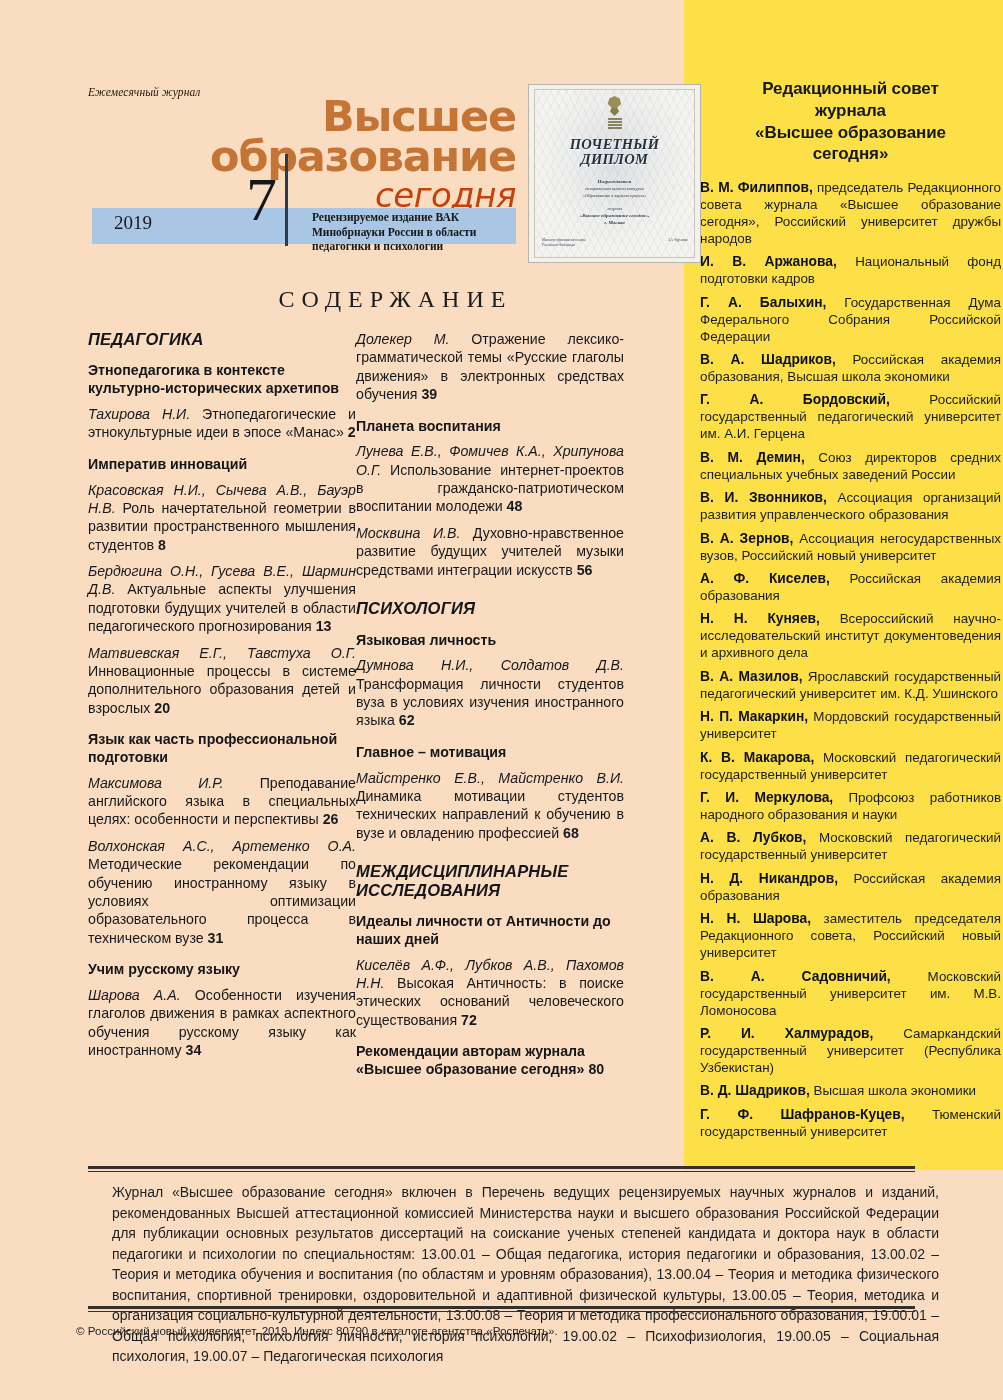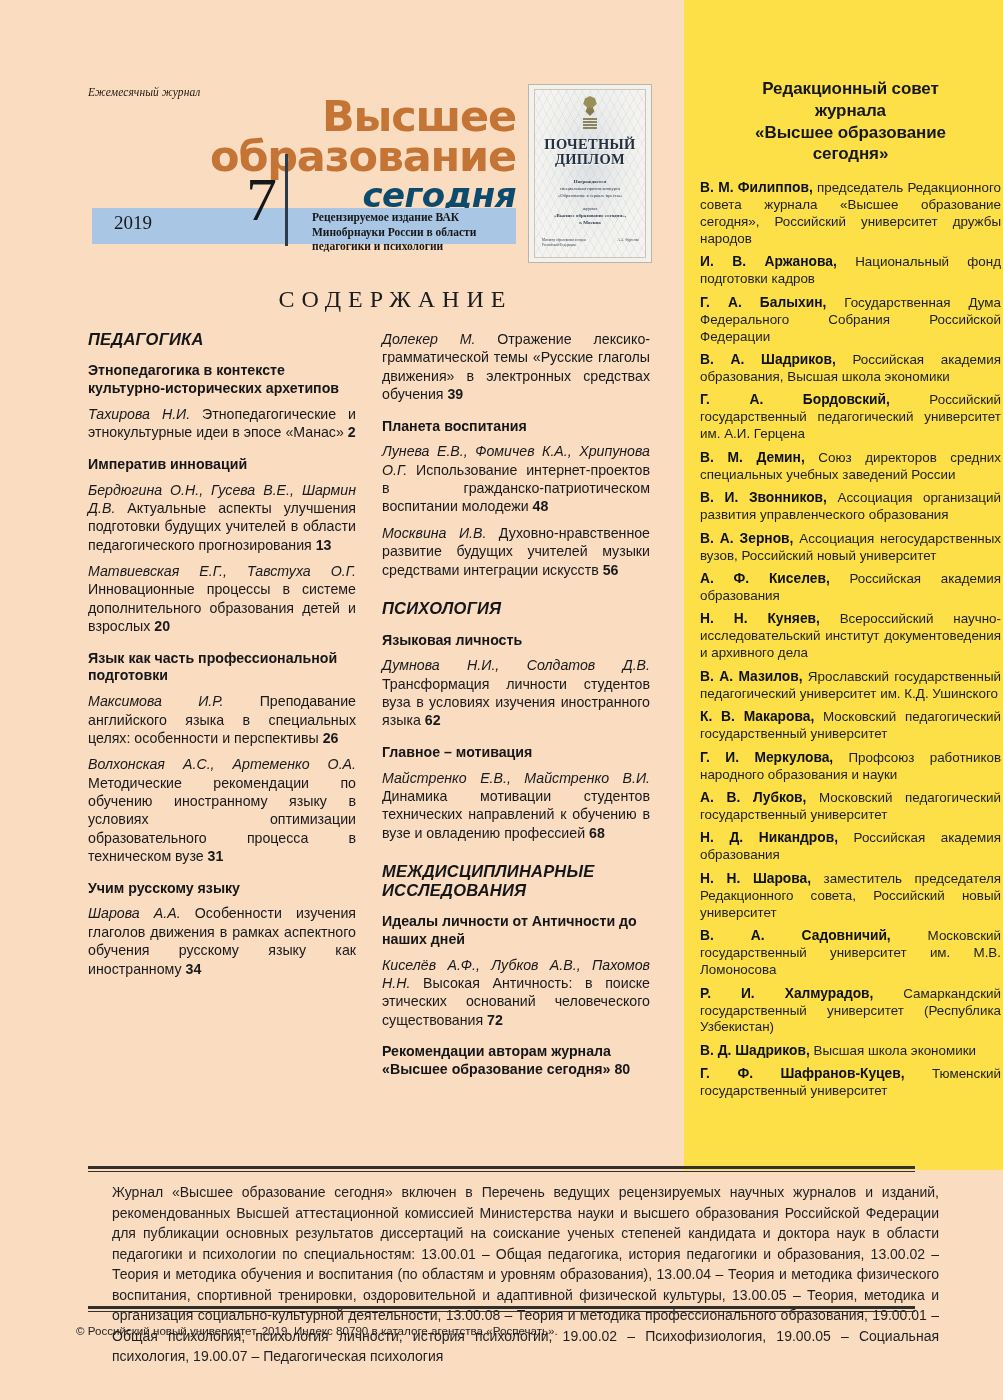--- a/index.html
+++ b/index.html
@@ -81,23 +81,23 @@
     font-family: "DejaVu Sans", sans-serif;
     font-weight: bold;
     color: #c47434;
     font-size: 43px;
     line-height: 0.93;
     letter-spacing: -1.2px;
     display: block;
   }
   .logo-line3 {
     font-family: "DejaVu Sans", sans-serif;
-    font-weight: bold;
+    font-weight: normal;
     font-style: italic;
-    color: #0c4a6e;
+    color: #c2410c;
     font-size: 34px;
     line-height: 1.0;
     letter-spacing: -0.5px;
     display: block;
     margin-top: 2px;
   }
   .band {
     position: absolute;
     left: 92px;
     top: 208px;
@@ -141,26 +141,27 @@
     line-height: 1.28;
     color: #16171a;
     margin-left: 16px;
   }
 
   
   .diploma {
     position: absolute;
     left: 528px;
     top: 84px;
-    width: 124px;
+    width: 173px;
     height: 179px;
     background: #f2f1ec;
     border: 1px solid #b9b5ac;
     box-sizing: border-box;
     overflow: hidden;
+    font-style: italic;
   }
   .diploma-inner {
     position: absolute;
     left: 5px; top: 4px; right: 5px; bottom: 4px;
     border: 1px solid #c9c6bd;
     background:
       radial-gradient(ellipse at 50% 42%, rgba(160,175,195,0.28) 0%, rgba(160,175,195,0.07) 42%, rgba(255,255,255,0) 66%),
       repeating-linear-gradient(118deg, rgba(150,165,190,0.13) 0 1px, rgba(255,255,255,0) 1px 7px),
       repeating-linear-gradient(62deg, rgba(150,165,190,0.13) 0 1px, rgba(255,255,255,0) 1px 7px),
       #f4f3ef;
@@ -225,21 +226,20 @@
     color: #1b1c1f;
   }
 
   
   .toc {
     position: absolute;
     left: 88px;
     top: 330px;
     width: 584px;
     display: flex;
-    gap: 26px;
   }
   .toc-col {
     width: 268px;
   }
   .sec-title {
     font-size: 16.5px;
     font-weight: bold;
     font-style: italic;
     color: #14161a;
     margin: 0 0 13px 0;
@@ -315,20 +315,21 @@
         <div class="board-entry"><b>И. В. Аржанова,</b><span> Национальный фонд подготовки кадров</span></div>
         <div class="board-entry"><b>Г. А. Балыхин,</b><span> Государственная Дума Федерального Собрания Российской Федерации</span></div>
         <div class="board-entry"><b>В. А. Шадриков,</b><span> Российская академия образования, Высшая школа экономики</span></div>
         <div class="board-entry"><b>Г. А. Бордовский,</b><span> Российский государственный педагогический университет им. А.И. Герцена</span></div>
         <div class="board-entry"><b>В. М. Демин,</b><span> Союз директоров средних специальных учебных заведений России</span></div>
         <div class="board-entry"><b>В. И. Звонников,</b><span> Ассоциация организаций развития управленческого образования</span></div>
         <div class="board-entry"><b>В. А. Зернов,</b><span> Ассоциация негосударственных вузов, Российский новый университет</span></div>
         <div class="board-entry"><b>А. Ф. Киселев,</b><span> Российская академия образования</span></div>
         <div class="board-entry"><b>Н. Н. Куняев,</b><span> Всероссийский научно-исследовательский институт документоведения и архивного дела</span></div>
         <div class="board-entry"><b>В. А. Мазилов,</b><span> Ярославский государственный педагогический университет им. К.Д. Ушинского</span></div>
+        <div class="board-entry"><b>Н. П. Макаркин,</b><span> Мордовский государственный университет</span></div>
         <div class="board-entry"><b>К. В. Макарова,</b><span> Московский педагогический государственный университет</span></div>
         <div class="board-entry"><b>Г. И. Меркулова,</b><span> Профсоюз работников народного образования и науки</span></div>
         <div class="board-entry"><b>А. В. Лубков,</b><span> Московский педагогический государственный университет</span></div>
         <div class="board-entry"><b>Н. Д. Никандров,</b><span> Российская академия образования</span></div>
         <div class="board-entry"><b>Н. Н. Шарова,</b><span> заместитель председателя Редакционного совета, Российский новый университет</span></div>
         <div class="board-entry"><b>В. А. Садовничий,</b><span> Московский государственный университет им. М.В. Ломоносова</span></div>
         <div class="board-entry"><b>Р. И. Халмурадов,</b><span> Самаркандский государственный университет (Республика Узбекистан)</span></div>
         <div class="board-entry"><b>В. Д. Шадриков,</b><span> Высшая школа экономики</span></div>
         <div class="board-entry"><b>Г. Ф. Шафранов-Куцев,</b><span> Тюменский государственный университет</span></div>
       </div>
@@ -374,20 +375,21 @@
   </div>
 
   <div class="contents-heading">СОДЕРЖАНИЕ</div>
 
   <div class="toc">
     <div class="toc-col" id="toc-left">
         <div class="sec-title">ПЕДАГОГИКА</div>
         <div class="rubric">Этнопедагогика в контексте культурно-исторических архетипов</div>
         <div class="entry"><i>Тахирова Н.И.</i><span> Этнопедагогические и этнокультурные идеи в эпосе «Манас» </span><b>2</b></div>
         <div class="rubric">Императив инноваций</div>
+        <div class="entry"><i>Красовская Н.И., Сычева А.В., Бауэр Н.В.</i><span> Роль начертательной геометрии в развитии пространственного мышления студентов </span><b>8</b></div>
         <div class="entry"><i>Бердюгина О.Н., Гусева В.Е., Шармин Д.В.</i><span> Актуальные аспекты улучшения подготовки будущих учителей в области педагогического прогнозирования </span><b>13</b></div>
         <div class="entry"><i>Матвиевская Е.Г., Тавстуха О.Г.</i><span> Инновационные процессы в системе дополнительного образования детей и взрослых </span><b>20</b></div>
         <div class="rubric">Язык как часть профессиональной подготовки</div>
         <div class="entry"><i>Максимова И.Р.</i><span> Преподавание английского языка в специальных целях: особенности и перспективы </span><b>26</b></div>
         <div class="entry"><i>Волхонская А.С., Артеменко О.А.</i><span> Методические рекомендации по обучению иностранному языку в условиях оптимизации образовательного процесса в техническом вузе </span><b>31</b></div>
         <div class="rubric">Учим русскому языку</div>
         <div class="entry"><i>Шарова А.А.</i><span> Особенности изучения глаголов движения в рамках аспектного обучения русскому языку как иностранному </span><b>34</b></div>
       </div>
     <div class="toc-col" id="toc-right">
         <div class="entry"><i>Долекер М.</i><span> Отражение лексико-грамматической темы «Русские глаголы движения» в электронных средствах обучения </span><b>39</b></div>

